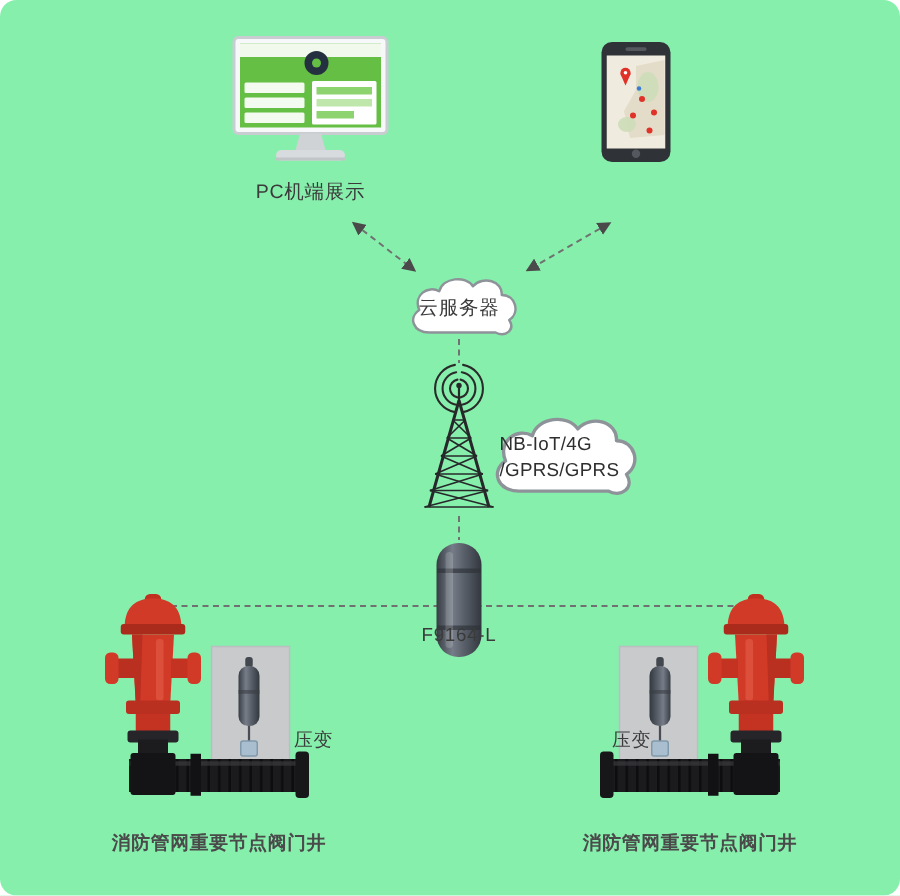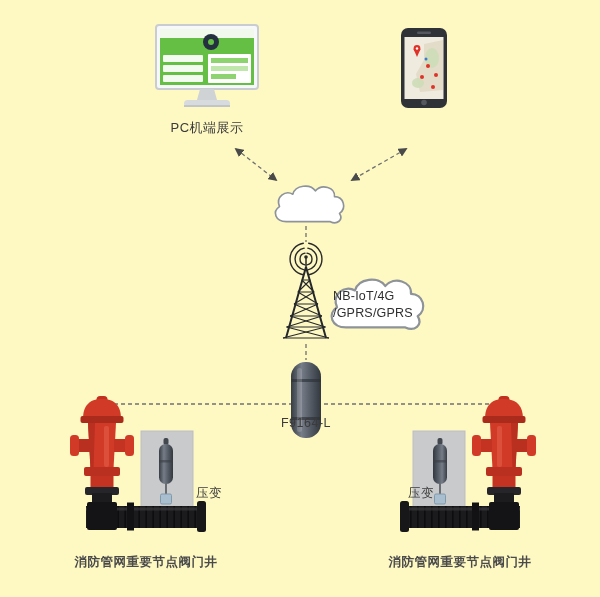--- a/index.html
+++ b/index.html
@@ -1,18 +1,18 @@
 <!DOCTYPE html>
 <html><head>
 <meta charset="utf-8">
 <style>
   html,body{margin:0;padding:0;background:#fff;}
   .canvas{
-    position:relative;width:600px;height:597px;background:#fef9c3;
-    font-family:"Liberation Sans","DejaVu Sans",sans-serif;overflow:hidden;
+    position:relative;width:600px;height:597px;background:#86efac;
+    font-family:"Liberation Sans","DejaVu Sans",sans-serif;overflow:hidden;border-radius:11px;
   }
   svg.layer{position:absolute;left:0;top:0;}
   .lbl{position:absolute;color:#3b3b3b;font-size:13px;letter-spacing:.5px;}
   .ctr{text-align:center;}
   .small{font-size:12.5px;}
   .pre{white-space:pre-line;line-height:17px;font-size:12.5px;color:#2f2f2f;letter-spacing:.2px;}
   .dim{color:#4a4a4a;font-weight:bold;}
 </style>
 </head>
 <body>
@@ -174,20 +174,21 @@
     <rect x="291" y="362" width="30" height="76" rx="14.5" fill="url(#gDev)"></rect>
     <rect x="291.5" y="379" width="29" height="3" fill="#2d3138" opacity="0.65"></rect>
     <rect x="291.5" y="417" width="29" height="3" fill="#2d3138" opacity="0.65"></rect>
     <rect x="297" y="368" width="5" height="64" rx="2.5" fill="#ffffff" opacity="0.16"></rect>
   </g>
 </svg>
 
 <div class="lbl ctr" style="left:147px;top:119px;width:120px;">PC机端展示</div>
 
 
+<div class="lbl ctr" style="left:266px;top:196px;width:80px;">云服务器</div>
 
 <div class="lbl pre" style="left:333px;top:288px;width:92px;">NB-IoT/4G
 /GPRS/GPRS</div>
 
 <div class="lbl ctr small" style="left:266px;top:416px;width:80px;">F9164-L</div>
 
 <div class="lbl small" style="left:196px;top:485px;">压变</div>
 
 <div class="lbl small" style="left:408px;top:485px;">压变</div>
 

